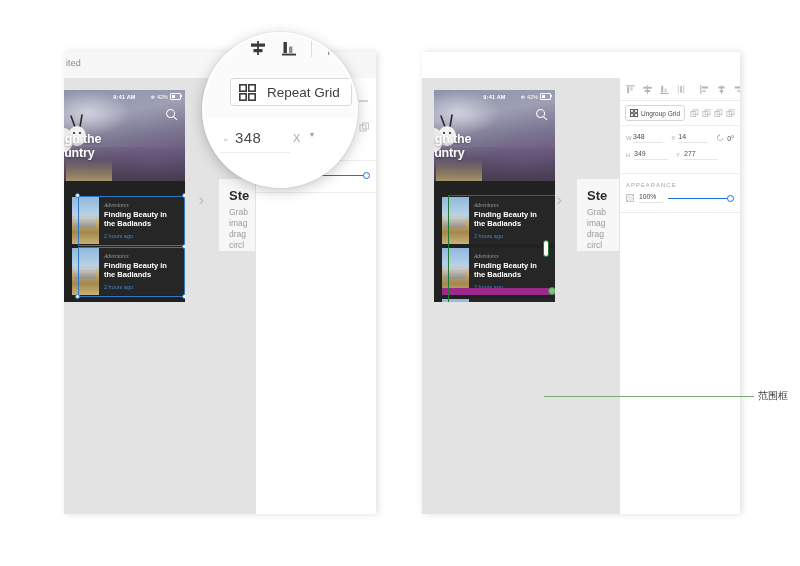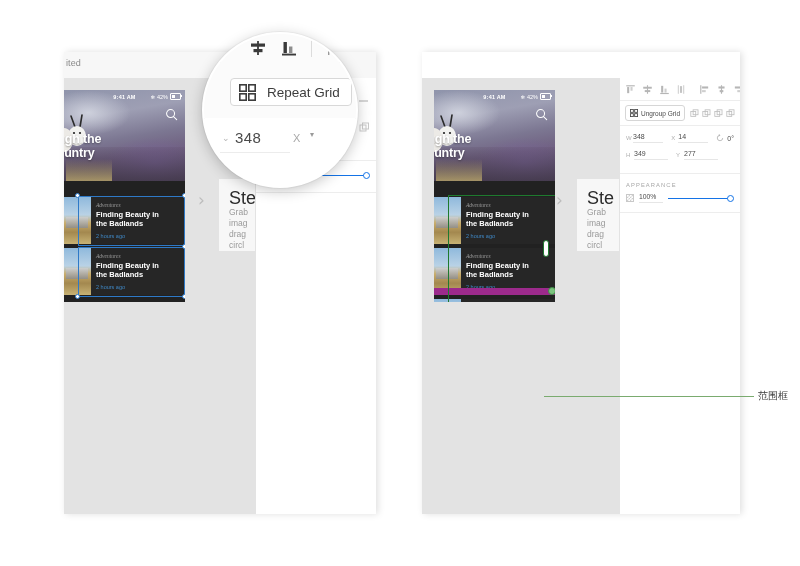--- a/index.html
+++ b/index.html
@@ -51,21 +51,21 @@
   .batt::after{content:"";position:absolute;right:-2px;top:1.2px;width:1px;height:2px;background:#fff;}
   .batt i{position:absolute;left:.6px;top:.6px;bottom:.6px;width:40%;background:#fff;display:block;}
   .searchbtn{position:absolute;right:7px;top:18px;width:13px;height:13px;}
   .herotitle{position:absolute;left:-14px;top:42px;color:#fff;font-weight:bold;
         font-size:12.5px;line-height:14px;letter-spacing:-.2px;text-shadow:0 1px 2px rgba(0,0,0,.35);}
 
   .stories-lbl{position:absolute;left:-10px;top:96px;font-size:6px;font-weight:bold;
         color:#4da6e0;letter-spacing:1.1px;}
 
   
-  .card{position:absolute;left:0;width:121px;height:47px;background:#262626;overflow:hidden;}
+  .card{position:absolute;left:8px;width:121px;height:47px;background:#262626;overflow:hidden;}
   .thumb{position:absolute;left:0;top:0;width:27px;height:47px;
         background:linear-gradient(180deg,#8fb9dc 0%,#b9d2e6 38%,#c9ad6d 55%,#a3884f 75%,#c7b274 100%);}
   .thumb .rock{position:absolute;left:2px;top:20px;width:22px;height:11px;
         background:linear-gradient(180deg,#cfcfcf,#8d8d8d);opacity:.85;}
   .card .kicker{position:absolute;left:32px;top:5px;font-size:5.5px;color:#9a9a9a;
         font-style:italic;font-family:"Liberation Serif","DejaVu Serif",serif;}
   .card .headline{position:absolute;left:32px;top:13px;font-size:7.5px;line-height:9px;
         color:#ffffff;font-weight:bold;}
   .card .ago{position:absolute;left:32px;bottom:5px;font-size:5.5px;color:#3f87c4;}
   .card .purplebar{position:absolute;left:0;right:0;bottom:0;height:7px;background:#9c2a8c;}
@@ -75,21 +75,21 @@
   .handle{position:absolute;width:5px;height:5px;background:#fff;border:1px solid #2e79c7;
         border-radius:50%;box-sizing:border-box;}
   .sel-green{position:absolute;border:1.3px solid #1e7a2e;box-sizing:border-box;}
   .ghandle{position:absolute;width:6px;height:17px;background:#fff;border:1px solid #1e7a2e;
         border-radius:3px;box-sizing:border-box;}
   .gdot{position:absolute;width:8px;height:8px;background:#7cc47f;border:1px solid #3f8d46;
         border-radius:50%;box-sizing:border-box;}
 
   
   .tutorial{position:absolute;background:#f7f7f7;}
-  .tutorial .t-title{position:absolute;left:10px;top:9px;font-size:18px;font-weight:normal;color:#2b2b2b;}
+  .tutorial .t-title{position:absolute;left:10px;top:9px;font-size:13px;font-weight:bold;color:#2b2b2b;}
   .tutorial .t-body{position:absolute;left:10px;top:28px;font-size:8.5px;line-height:11px;color:#9a9a9a;width:60px;}
   .chevron{position:absolute;font-size:17px;color:#bdbdbd;font-family:"DejaVu Sans",sans-serif;}
 
   
   .inspector{position:absolute;right:0;top:26px;width:120px;bottom:0;background:#ffffff;
         border-left:1px solid #e3e3e3;}
   .insp-row{position:relative;border-bottom:1px solid #ededed;}
   .align-row{height:22px;display:flex;align-items:center;padding:0 5px;gap:0;}
   .align-grp{display:flex;gap:6px;align-items:center;}
   .align-sep{width:1px;height:11px;background:#e0e0e0;margin:0 6px;}

